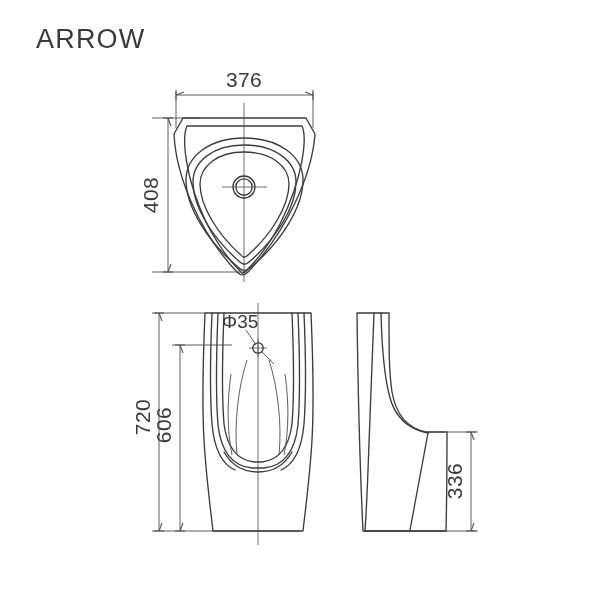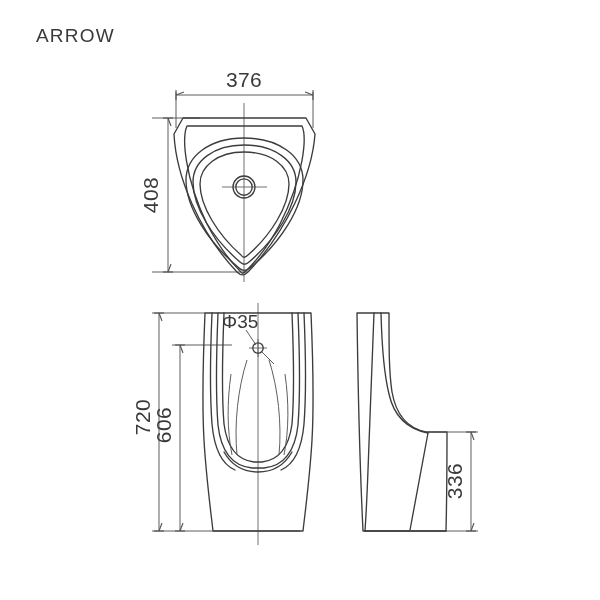--- a/index.html
+++ b/index.html
@@ -18,21 +18,21 @@
     position: relative;
     width: 600px;
     height: 600px;
     background: #ffffff;
   }
   #brand {
     position: absolute;
     left: 36px;
     top: 26px;
     font-family: "Liberation Sans", sans-serif;
-    font-size: 19px;
+    font-size: 27px;
     letter-spacing: 1.2px;
     color: #3a3a3a;
     font-weight: 400;
     line-height: 1;
     white-space: nowrap;
   }
   svg#drawing {
     position: absolute;
     left: 0;
     top: 0;

